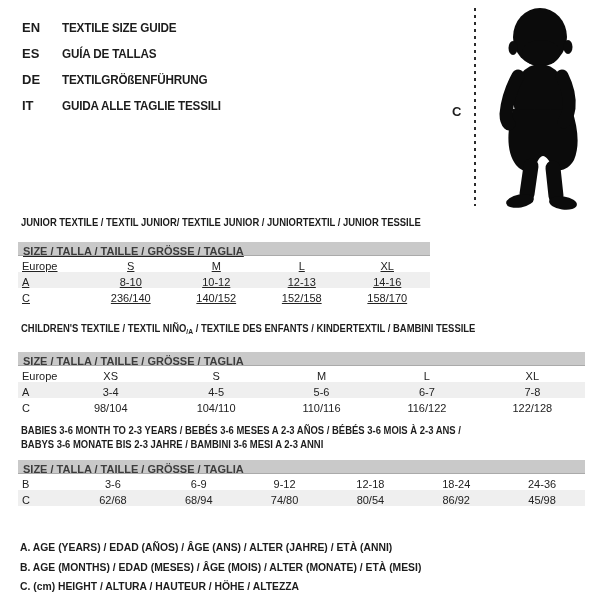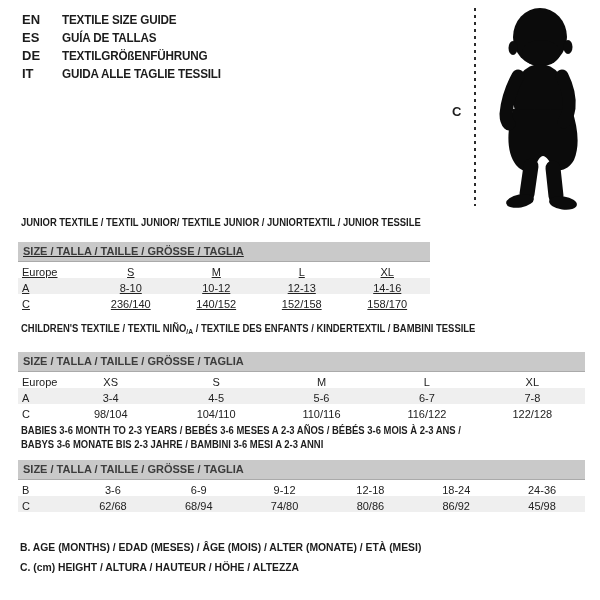--- a/index.html
+++ b/index.html
@@ -5,40 +5,40 @@
   html,body{margin:0;padding:0;}
   body{
     width:600px;height:600px;position:relative;background:#ffffff;
     font-family:"Liberation Sans","DejaVu Sans",sans-serif;color:#222;
     overflow:hidden;
   }
   .condense{display:inline-block;transform:scaleX(0.9);transform-origin:0 50%;white-space:nowrap;}
 
   
   .lang{position:absolute;left:22px;top:11px;}
-  .lrow{height:18px;line-height:18px;font-weight:bold;font-size:13px;color:#1c1c1c;white-space:nowrap;}
+  .lrow{height:18px;line-height:18px;font-weight:bold;font-size:13px;color:#1c1c1c;white-space:nowrap;margin-top:8px;}
   .lcode{display:inline-block;width:40px;}
   .llabel{letter-spacing:-0.2px;}
 
   
   .measure-line{
     position:absolute;left:474px;top:8px;width:2px;height:198px;
     background:repeating-linear-gradient(to bottom,#2b2b2b 0 3px,transparent 3px 7px);
   }
   .measure-c{position:absolute;left:452px;top:104px;font-size:13px;font-weight:bold;color:#1c1c1c;}
   .baby-svg{position:absolute;left:486px;top:4px;}
 
   
   .tbl-block{position:absolute;left:18px;}
   .tbl-title{font-size:10.5px;font-weight:bold;color:#1d1d1d;line-height:14px;margin:0 0 13px 3px;white-space:nowrap;}
   .tbl-title2{margin-bottom:9px;}
   .tbl-title2 .tline{line-height:13.5px;display:block;}
   .subsc{font-size:7.5px;vertical-align:-2px;}
   .size-bar{
-    height:20px;line-height:18px;background:#c9c9c9;border-bottom:1px solid #aaaaaa;
+    height:14px;line-height:18px;background:#c9c9c9;border-bottom:1px solid #aaaaaa;
     font-size:11px;font-weight:bold;color:#3c3c3c;padding-left:5px;box-sizing:border-box;
   }
   .trow{display:flex;height:16px;align-items:flex-end;font-size:11px;color:#222;}
   .trow.alt{background:#efefef;}
   .trow .c0{padding-left:4px;box-sizing:border-box;}
   .trow .c{flex:1;text-align:center;}
   .t-junior{width:412px;}
   .t-junior .c0{width:70px;}
   .t-wide{width:567px;}
   .t-children .c0{width:40px;}
@@ -168,23 +168,24 @@
       <span class="c">9-12</span>
       <span class="c">12-18</span>
       <span class="c">18-24</span>
       <span class="c">24-36</span>
     </div>
     <div class="trow alt">
       <span class="c0">C</span>
       <span class="c">62/68</span>
       <span class="c">68/94</span>
       <span class="c">74/80</span>
-      <span class="c">80/86</span>
+      <span class="c">80/54</span>
       <span class="c">86/92</span>
       <span class="c">45/98</span>
     </div>
   </div>
 </section>
 
 <div class="notes">
+  <div class="nline"><span class="condense">A. AGE (YEARS) / EDAD (AÑOS) / ÂGE (ANS) / ALTER (JAHRE) / ETÀ (ANNI)</span></div>
   <div class="nline"><span class="condense">B. AGE (MONTHS) / EDAD (MESES) / ÂGE (MOIS) / ALTER (MONATE) / ETÀ (MESI)</span></div>
   <div class="nline"><span class="condense">C. (cm) HEIGHT / ALTURA / HAUTEUR / HÖHE / ALTEZZA</span></div>
 </div>
 
 </body></html>

